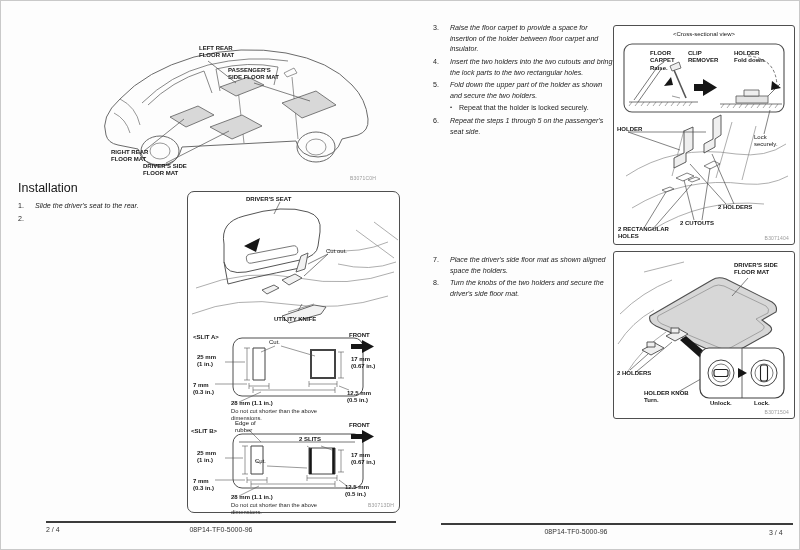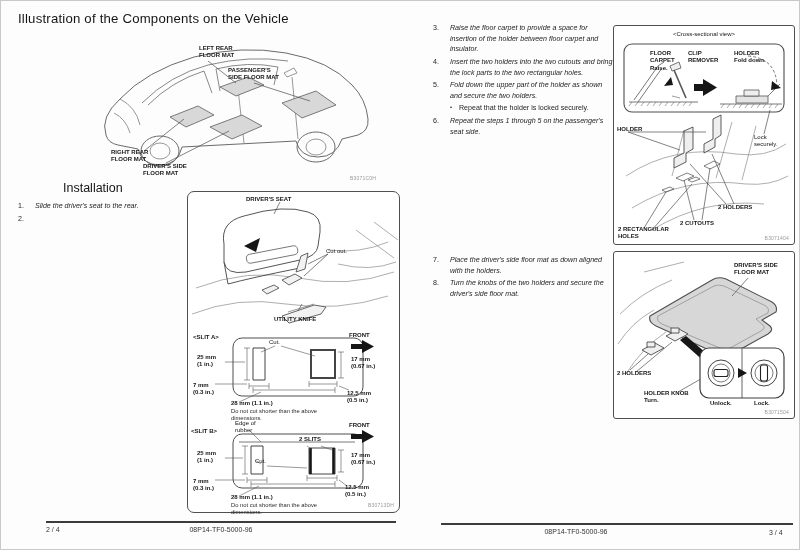--- a/index.html
+++ b/index.html
@@ -1,21 +1,21 @@
 <!DOCTYPE html>
 <html><head>
 <meta charset="utf-8">
 <style>
   html,body{margin:0;padding:0;background:#e9e9e9;}
   #stage{position:relative;width:800px;height:550px;background:#fdfdfd;border:1px solid #c9c9c9;
          box-sizing:border-box;overflow:hidden;font-family:"Liberation Sans",sans-serif;color:#222;}
   .abs{position:absolute;}
   
   .h-title{font-size:13.2px;letter-spacing:.2px;color:#151515;}
-  .h-sub{font-size:12.5px;color:#151515;margin-left:45px;}
+  .h-sub{font-size:12.5px;color:#151515;}
   
   .steps{font-size:7.1px;line-height:1.5;color:#242424;}
   .step{display:flex;margin-bottom:2px;}
   .step .num{width:17px;flex:0 0 17px;}
   .step .txt{flex:1;font-style:italic;}
   .brow{display:flex;margin-left:17px;margin-bottom:2px;}
   .brow .bul{width:9px;flex:0 0 9px;}
   .brow .bul::before{content:"•";font-size:6px;position:relative;top:-1px;}
   .brow .txt{flex:1;}
   
@@ -32,21 +32,20 @@
   svg{position:absolute;left:0;top:0;}
   svg *{vector-effect:non-scaling-stroke;}
 </style>
 </head>
 <body>
 
 <div id="stage">
 
   <div class="abs" style="left:0;top:0;width:410px;height:550px;">
 
-    <div class="abs h-title" style="left:17px;top:10px;">Illustration of the Components on the Vehicle</div>
 
     <div class="abs" style="left:85px;top:26px;width:292px;height:160px;">
       <svg width="292" height="160" viewBox="0 0 292 160">
         <g stroke="#6b6b6b" stroke-width="1" fill="none">
           <path d="M20,108 Q14,90 34,72 Q60,44 108,30 Q156,18 200,26 Q244,34 266,58 Q280,72 282,92 Q283,104 272,108 L256,112 Q250,130 232,130 Q214,130 210,114 L96,120 Q92,138 74,138 Q56,138 52,122 L32,118 Q22,116 20,108 Z"></path>
           <path d="M56,76 Q84,48 122,38 Q164,28 202,34" stroke-width="0.8"></path>
           <path d="M62,78 Q86,54 118,44 L126,66 M134,64 L130,42 Q162,34 192,40 L188,58" stroke-width="0.8"></path>
           <path d="M152,62 L158,116 M206,50 L212,112" stroke-width="0.7"></path>
           <path d="M34,72 Q50,80 54,98 M28,86 Q40,92 44,106" stroke-width="0.7"></path>
           <path d="M198,46 l10,-5 l3,5 l-10,4 z" stroke-width="0.7"></path>
@@ -267,21 +266,21 @@
       </div>
       <div class="step">
         <span class="num">6.</span>
         <span class="txt">Repeat the steps 1 through 5 on the passenger's seat side.</span>
       </div>
     </div>
 
     <div class="abs steps" style="left:22px;top:254px;width:180px;">
       <div class="step">
         <span class="num">7.</span>
-        <span class="txt">Place the driver's side floor mat as down aligned with the holders.</span>
+        <span class="txt">Place the driver's side floor mat as shown aligned space the holders.</span>
       </div>
       <div class="step">
         <span class="num">8.</span>
         <span class="txt">Turn the knobs of the two holders and secure the driver's side floor mat.</span>
       </div>
     </div>
 
     <div class="fbox" style="left:202px;top:24px;width:182px;height:220px;border-radius:3px;">
       <svg width="180" height="218" viewBox="0 0 180 218">
         <rect x="10" y="18" width="160" height="68" rx="8" fill="none" stroke="#4f4f4f" stroke-width="1.1"></rect>

